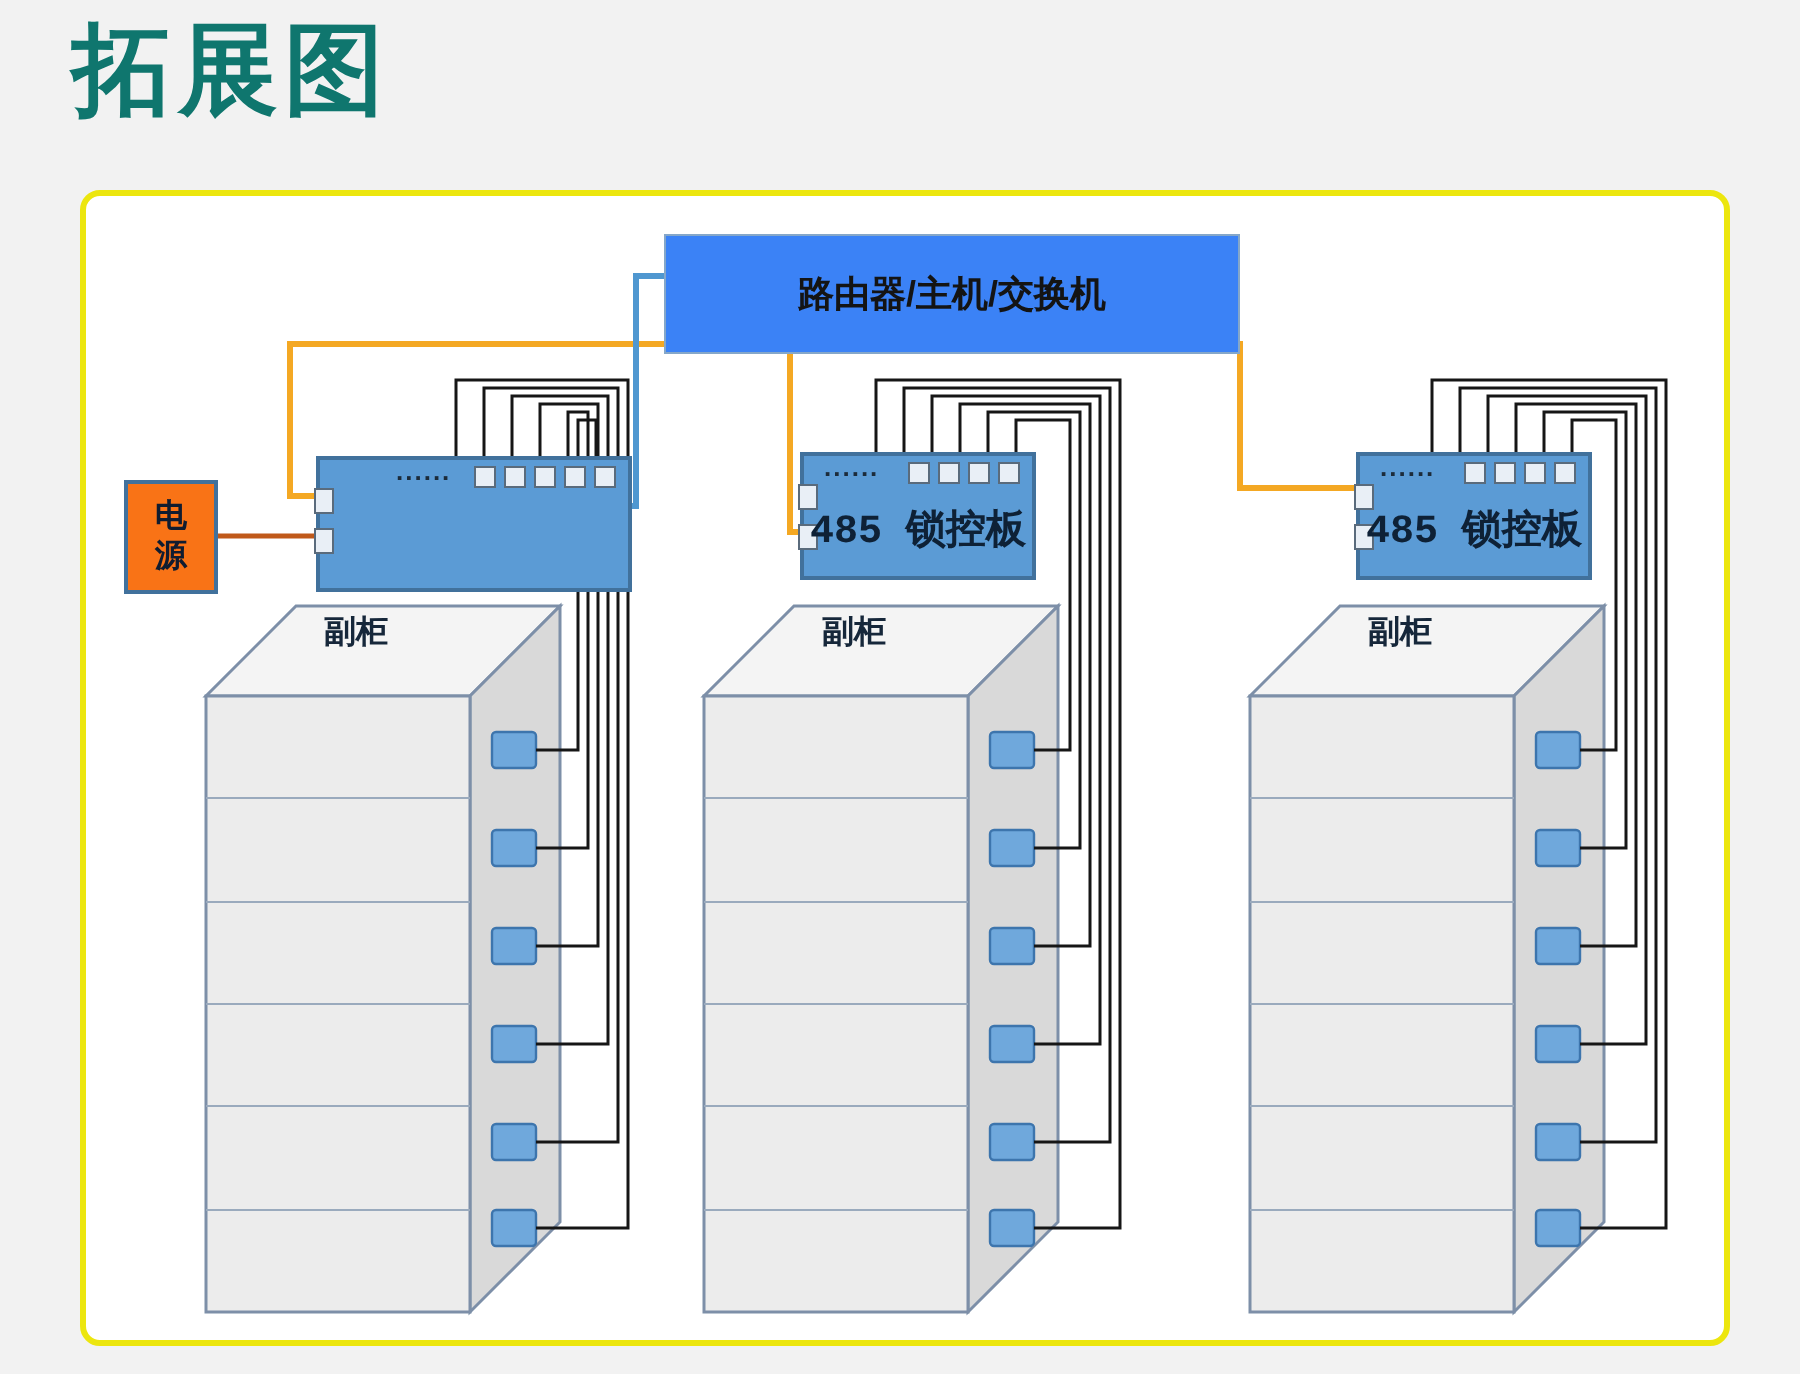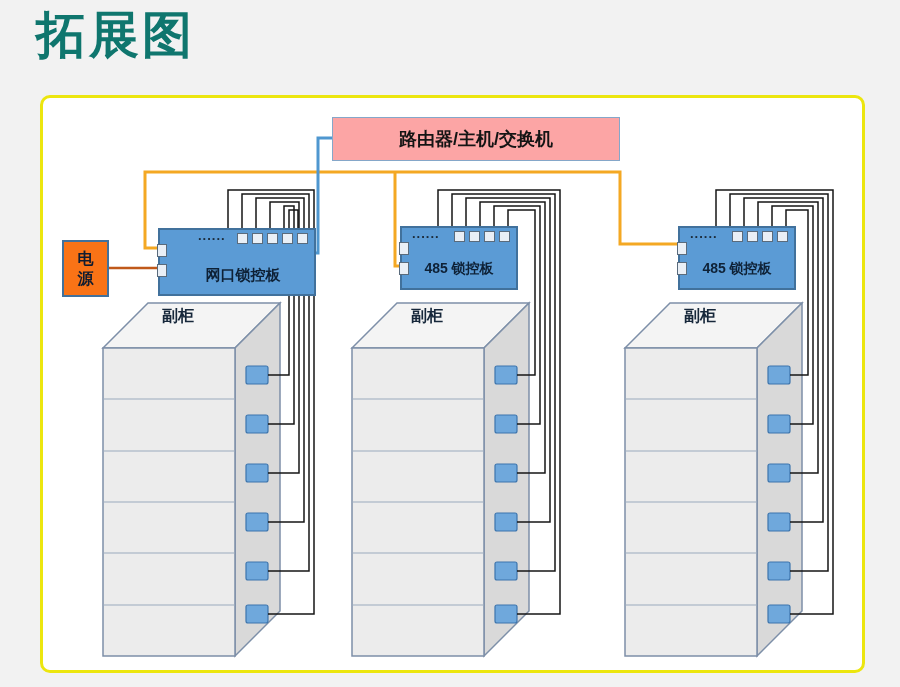--- a/index.html
+++ b/index.html
@@ -22,22 +22,22 @@
     width:819px;height:572px;
     background:#ffffff;
     border:3px solid #ece60e;
     border-radius:10px;
   }
   .diagram-svg{position:absolute;left:0;top:0;width:819px;height:572px;}
 
   .overlay{position:absolute;box-sizing:border-box;}
 
   .router-box{
-    left:289px;top:19px;width:288px;height:44px;
-    background:#fca5a5;border:1px solid #85a7c9;
+    left:289px;top:19px;width:288px;height:60px;
+    background:#3b82f6;border:1px solid #85a7c9;
     display:flex;align-items:center;justify-content:center;
     font-size:18px;font-weight:bold;color:#141414;
   }
   .power-box{
     left:19px;top:142px;width:47px;height:57px;
     background:#f97316;border:2px solid #41719c;
     display:flex;align-items:center;justify-content:center;
   }
   .power-box .power-label{
     width:1.1em;word-break:break-all;line-height:1.25;
@@ -67,21 +67,21 @@
     position:absolute;left:-3px;top:14px;display:flex;flex-direction:column;gap:7px;
   }
   .board .port-side{
     width:10px;height:13px;background:#e9eff6;border:1px solid #5a6b7c;
     box-sizing:border-box;
   }
   .board .board-label{
     position:absolute;left:0;right:0;bottom:9px;
     text-align:center;font-size:15px;font-weight:bold;color:#0e2136;
   }
-  .board-2 .board-label,.board-3 .board-label{font-size:14px;bottom:10px;}
+  .board-2 .board-label,.board-3 .board-label{font-size:20px;bottom:10px;font-family:Liberation Mono, monospace;}
   .board-1 .board-label{padding-left:12px;}
 
   .cabinet-label{
     width:100px;top:208px;text-align:center;
     font-size:16px;font-weight:bold;color:#16273a;
   }
   .cabinet-label-1{left:85px;}
   .cabinet-label-2{left:334px;}
   .cabinet-label-3{left:607px;}
 </style>
@@ -204,21 +204,20 @@
         <div class="port"></div>
         <div class="port"></div>
         <div class="port"></div>
         <div class="port"></div>
         <div class="port"></div>
       </div>
       <div class="ports-left">
         <div class="port-side"></div>
         <div class="port-side"></div>
       </div>
-      <div class="board-label">网口锁控板</div>
     </div>
 
     <div class="overlay board board-2">
       <span class="dots">......</span>
       <div class="ports-top">
         <div class="port"></div>
         <div class="port"></div>
         <div class="port"></div>
         <div class="port"></div>
       </div>

